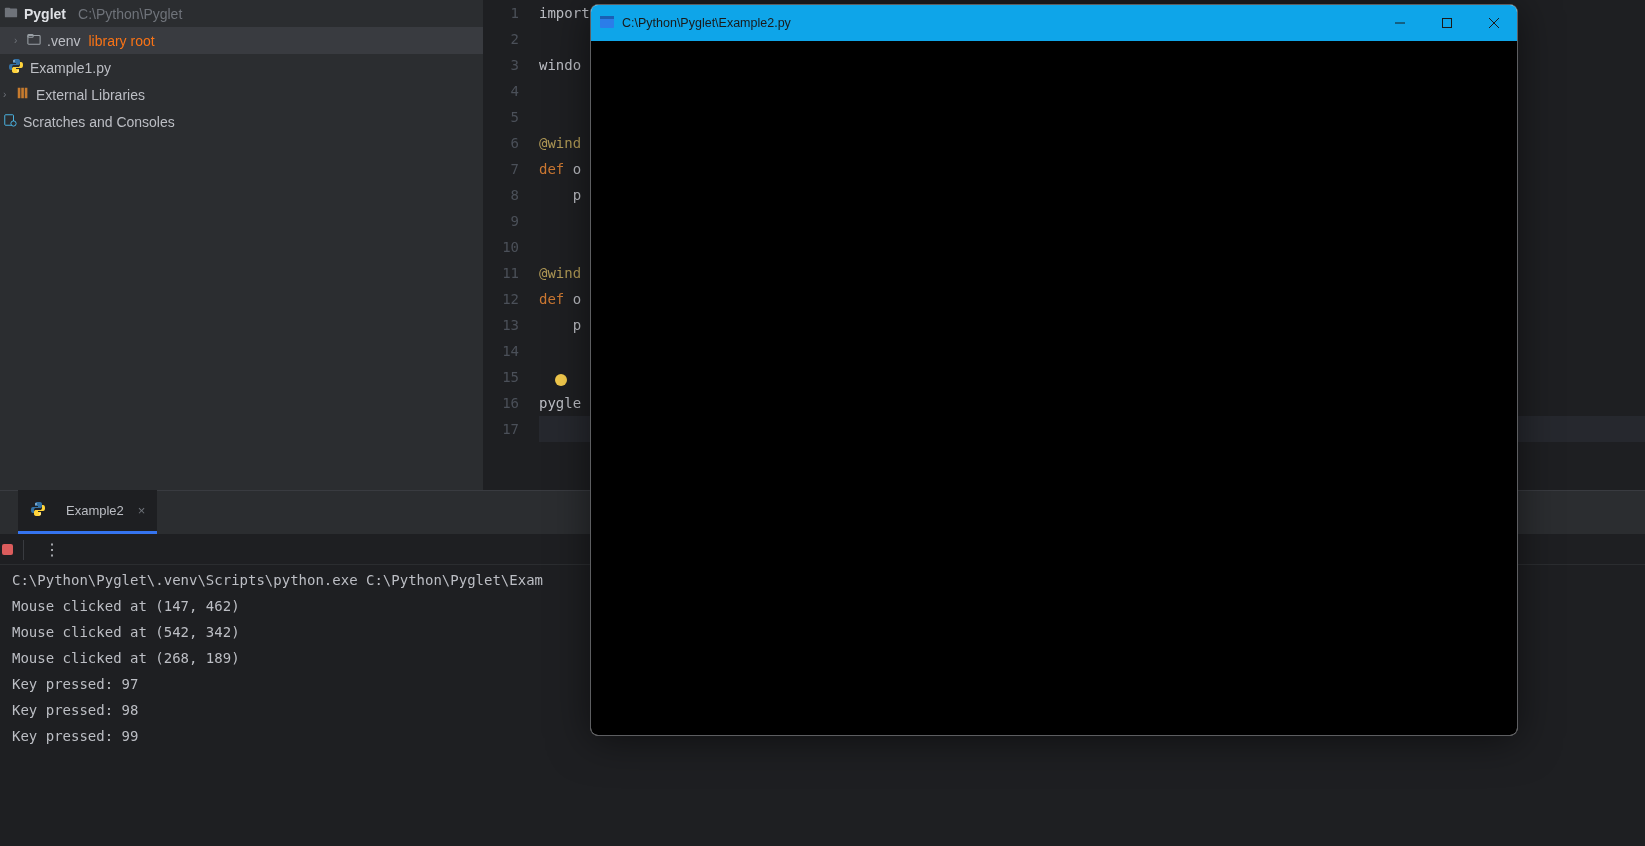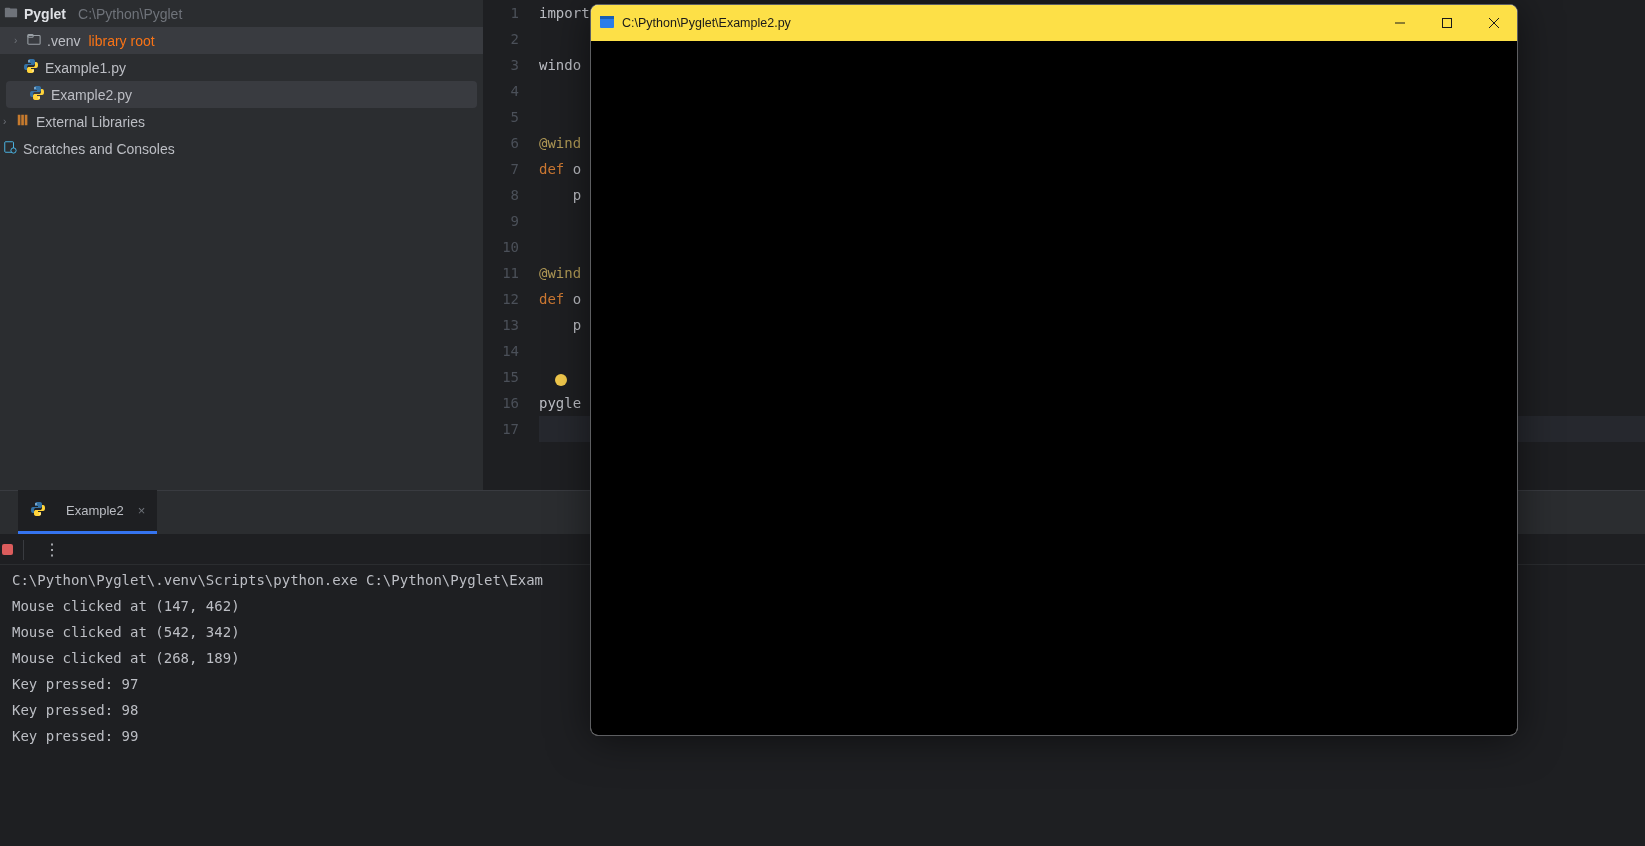--- a/index.html
+++ b/index.html
@@ -28,21 +28,21 @@
       font-size: 14px;
     }
     .tree-root { padding-left: 4px; color: #dfe1e5; }
     .tree-root .project-name { font-weight: bold; color: #dfe1e5; }
     .tree-root .project-path { color: #6f737a; margin-left: 12px; }
     .tree-indent-1 { padding-left: 14px; }
     .tree-indent-2 { padding-left: 14px; }
     .venv-item { background: #393b40; }
     .venv-item .lib { color: #f97316; margin-left: 8px; }
     .file-selected { background: #393b40; border-radius: 4px; margin: 0 6px; }
-    .file-item { font-size: 14px; padding-left: 23px; }
+    .file-item { font-size: 14px; padding-left: 8px; }
     .folder-icon { width: 14px; height: 14px; margin-right: 6px; display: inline-flex; }
     .py-icon { width: 16px; height: 16px; margin-right: 6px; display: inline-flex; }
     .caret { width: 10px; margin-right: 3px; color: #6f737a; font-size: 10px; display: inline-block; }
     .lib-icon { width: 14px; height: 14px; margin-right: 6px; display: inline-flex; }
     .editor-area {
       flex: 1;
       background: #1e1f22;
       display: flex;
     }
     .gutter {
@@ -132,21 +132,21 @@
       background: #fff;
       border: 1px solid #5d5e61;
       border-radius: 8px;
       box-shadow: 0 4px 40px rgba(0,0,0,0.5);
       display: flex;
       flex-direction: column;
       overflow: hidden;
     }
     .titlebar {
       height: 36px;
-      background: #fde047;
+      background: #0ea5e9;
       display: flex;
       align-items: center;
       padding-left: 8px;
       font-size: 12.5px;
       color: #1a1a1a;
     }
     .titlebar-icon { width: 16px; height: 16px; margin-right: 7px; display: inline-flex; }
     .titlebar-spacer { flex: 1; }
     .win-btn {
       width: 47px;
@@ -188,31 +188,20 @@
     <div class="tree-item tree-indent-2 file-item">
       <span>
         <svg class="py-icon" viewBox="0 0 16 16">
             <path d="M8 1c-2 0-3 .5-3 2v2h3v1H3c-1.5 0-2 1-2 3s.5 3 2 3h1V9c0-1.5 1-2 2-2h4c1 0 2-.5 2-2V3c0-1.5-1-2-3-2H8z" fill="#3572A5"></path>
             <circle cx="6" cy="3" r=".7" fill="#fff"></circle>
             <path d="M8 15c2 0 3-.5 3-2v-2H8v-1h5c1.5 0 2-1 2-3s-.5-3-2-3h-1v3c0 1.5-1 2-2 2H6c-1 0-2 .5-2 2v2c0 1.5 1 2 3 2h1z" fill="#FFD43B"></path>
             <circle cx="10" cy="13" r=".7" fill="#fff"></circle>
           </svg>
       </span>
       <span>Example1.py</span>
-    </div>
-    <div class="tree-item tree-indent-2 file-item file-selected">
-      <span>
-        <svg class="py-icon" viewBox="0 0 16 16">
-            <path d="M8 1c-2 0-3 .5-3 2v2h3v1H3c-1.5 0-2 1-2 3s.5 3 2 3h1V9c0-1.5 1-2 2-2h4c1 0 2-.5 2-2V3c0-1.5-1-2-3-2H8z" fill="#3572A5"></path>
-            <circle cx="6" cy="3" r=".7" fill="#fff"></circle>
-            <path d="M8 15c2 0 3-.5 3-2v-2H8v-1h5c1.5 0 2-1 2-3s-.5-3-2-3h-1v3c0 1.5-1 2-2 2H6c-1 0-2 .5-2 2v2c0 1.5 1 2 3 2h1z" fill="#FFD43B"></path>
-            <circle cx="10" cy="13" r=".7" fill="#fff"></circle>
-          </svg>
-      </span>
-      <span>Example2.py</span>
     </div>
     <div class="tree-item">
       <span class="caret">›</span>
       <span>
         <svg class="lib-icon" viewBox="0 0 16 16">
             <rect x="2" y="2" width="3" height="12" fill="#c77b2e"></rect>
             <rect x="6" y="2" width="3" height="12" fill="#c77b2e"></rect>
             <rect x="10" y="2" width="3" height="12" fill="#c77b2e"></rect>
           </svg>
       </span>

